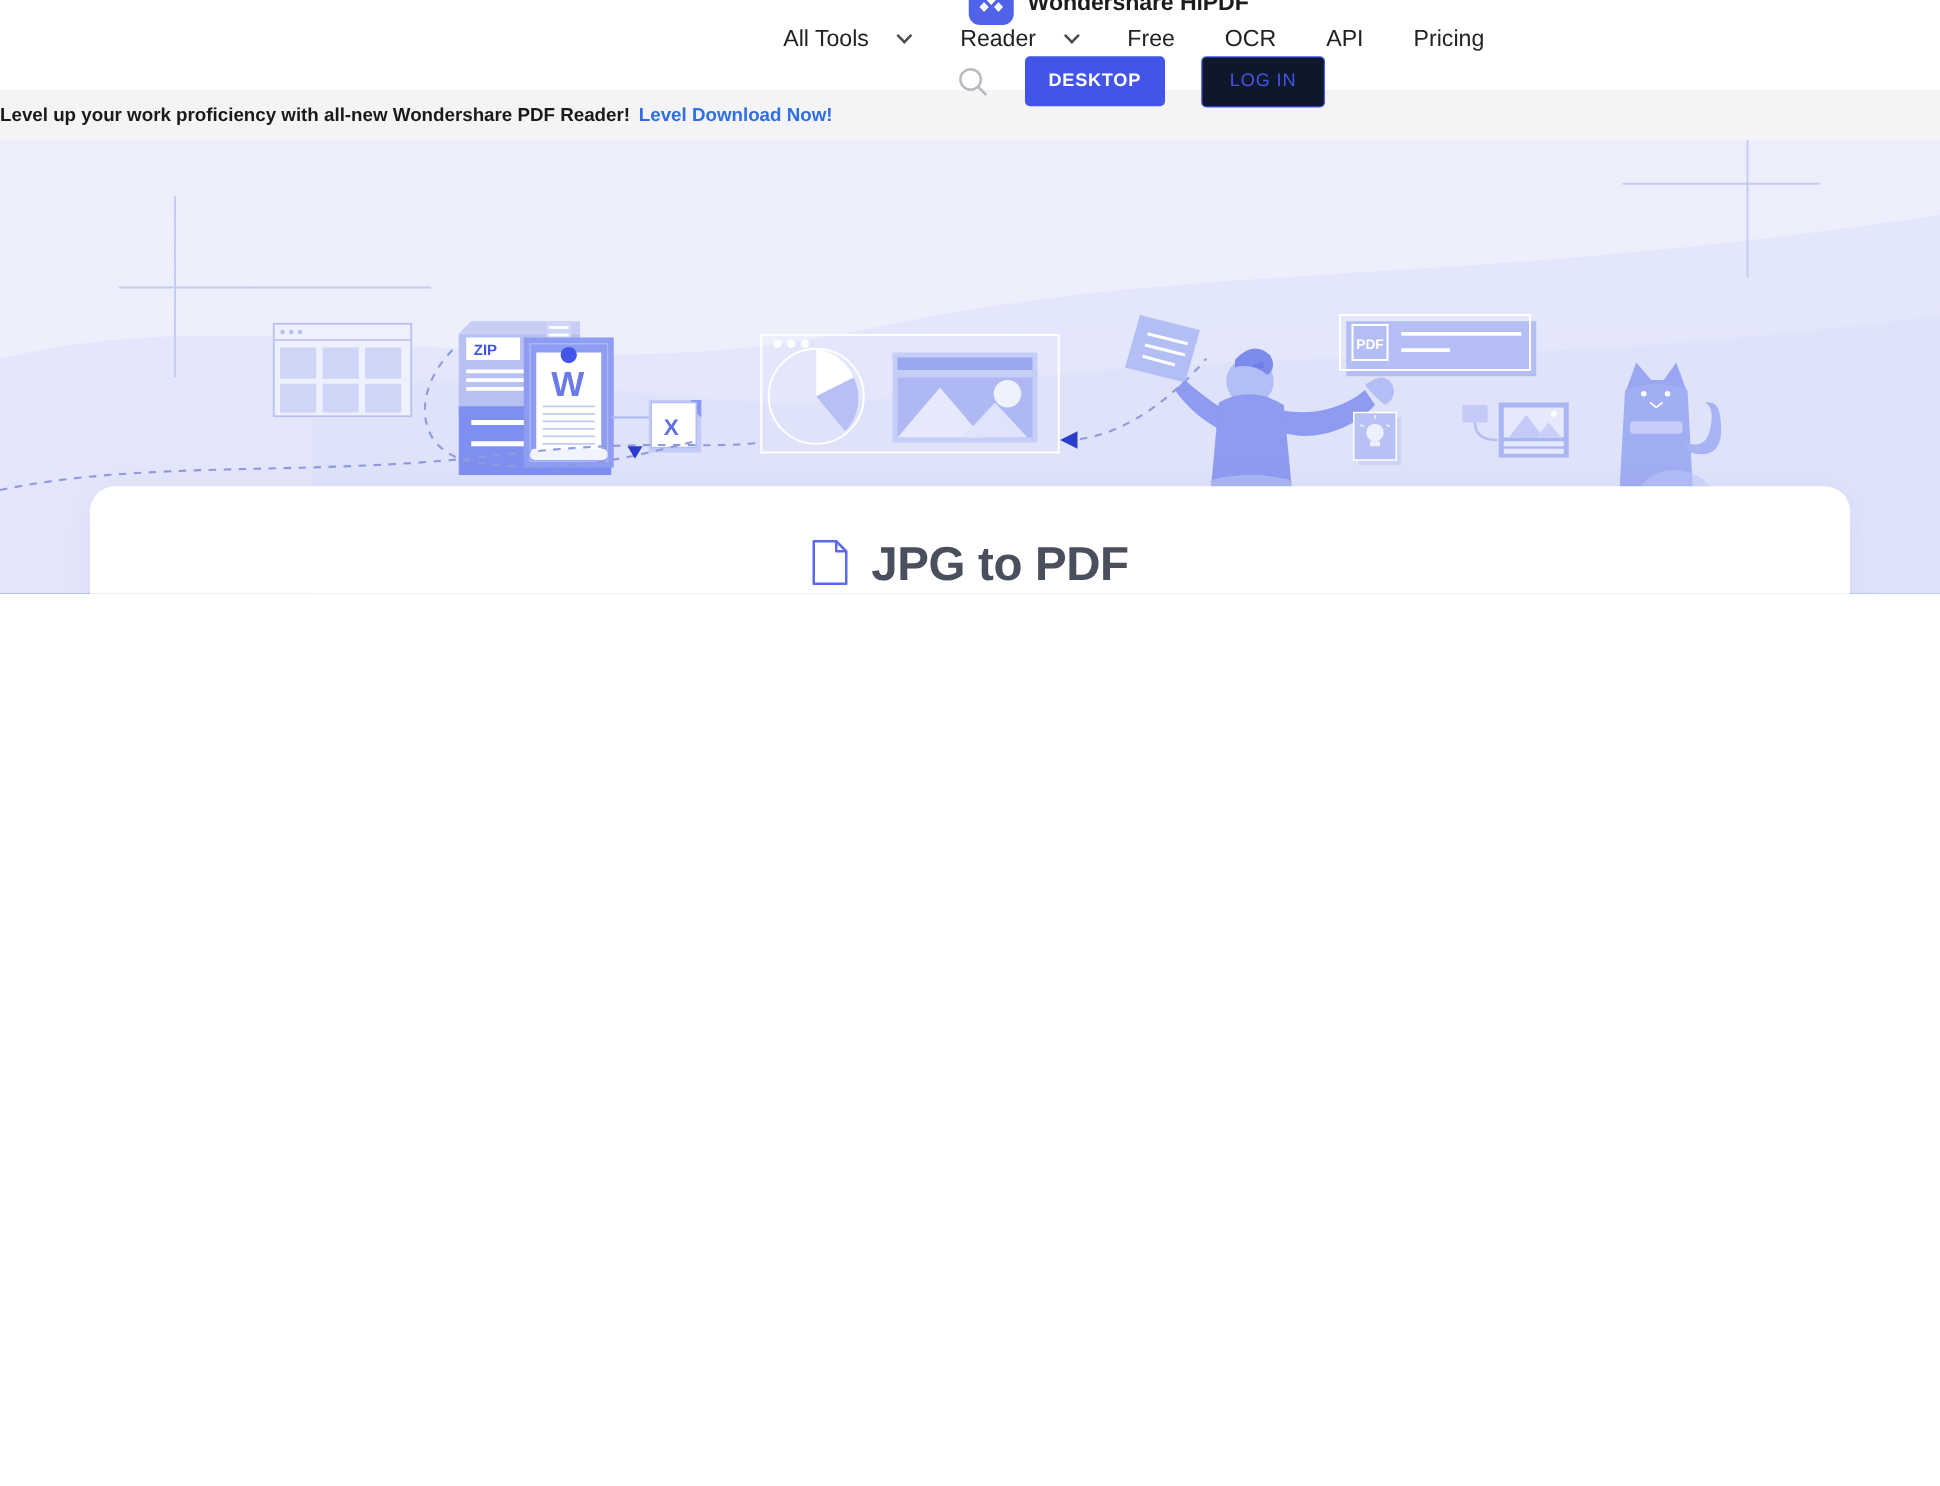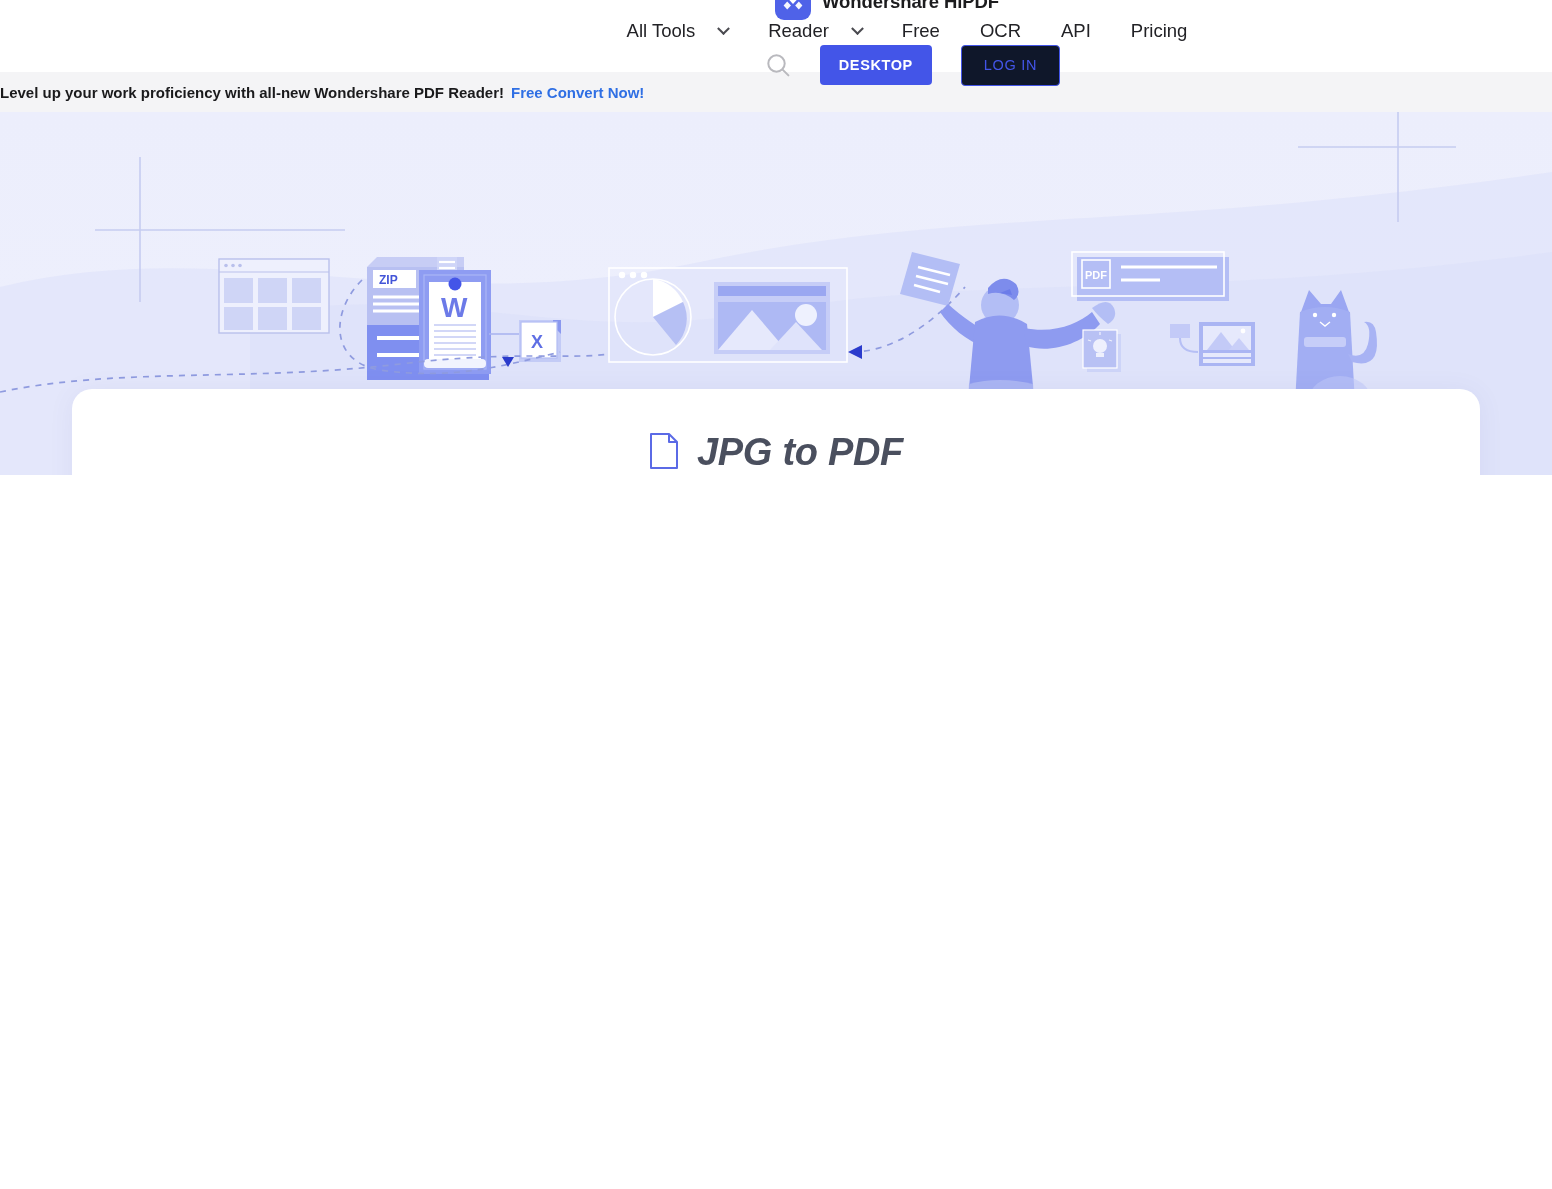--- a/index.html
+++ b/index.html
@@ -89,22 +89,22 @@
   .card {
     position:absolute;
     left:72px; top:277px;
     width:1408px; height:960px;
     background:#ffffff;
     border-radius:20px;
     box-shadow:0 2px 26px rgba(80,90,160,0.07);
     z-index:20;
   }
   .card-title-row {
-    display:flex; align-items:center; justify-content:center;
-    gap:18px; padding-top:42px;font-style:italic;
+    display:flex; justify-content:center;
+    gap:18px; padding-top:42px;
   }
   .card-title {
     font-size:38px; font-weight:bold; color:#4a4f5e; letter-spacing:-0.3px;
   }
 </style>
 </head>
 <body>
 
 <div class="nav">
   <div class="nav-inner">
@@ -150,21 +150,21 @@
         </svg>
       </div>
       <button class="btn-desktop">DESKTOP</button>
       <button class="btn-login">LOG IN</button>
     </div>
   </div>
 </div>
 
 <div class="banner">
   <span>Level up your work proficiency with all-new Wondershare PDF Reader!</span>
-  <a href="#">Free Convert Now!</a>
+  <a href="#">Level Download Now!</a>
 </div>
 
 <div class="hero">
   <svg class="hero-illu" viewBox="0 0 1552 363" preserveAspectRatio="none">
     <defs>
       <linearGradient id="heroG" x1="0" y1="0" x2="0" y2="1">
         <stop offset="0%" stop-color="#eceefc"></stop>
         <stop offset="100%" stop-color="#eef0fd"></stop>
       </linearGradient>
     </defs>

